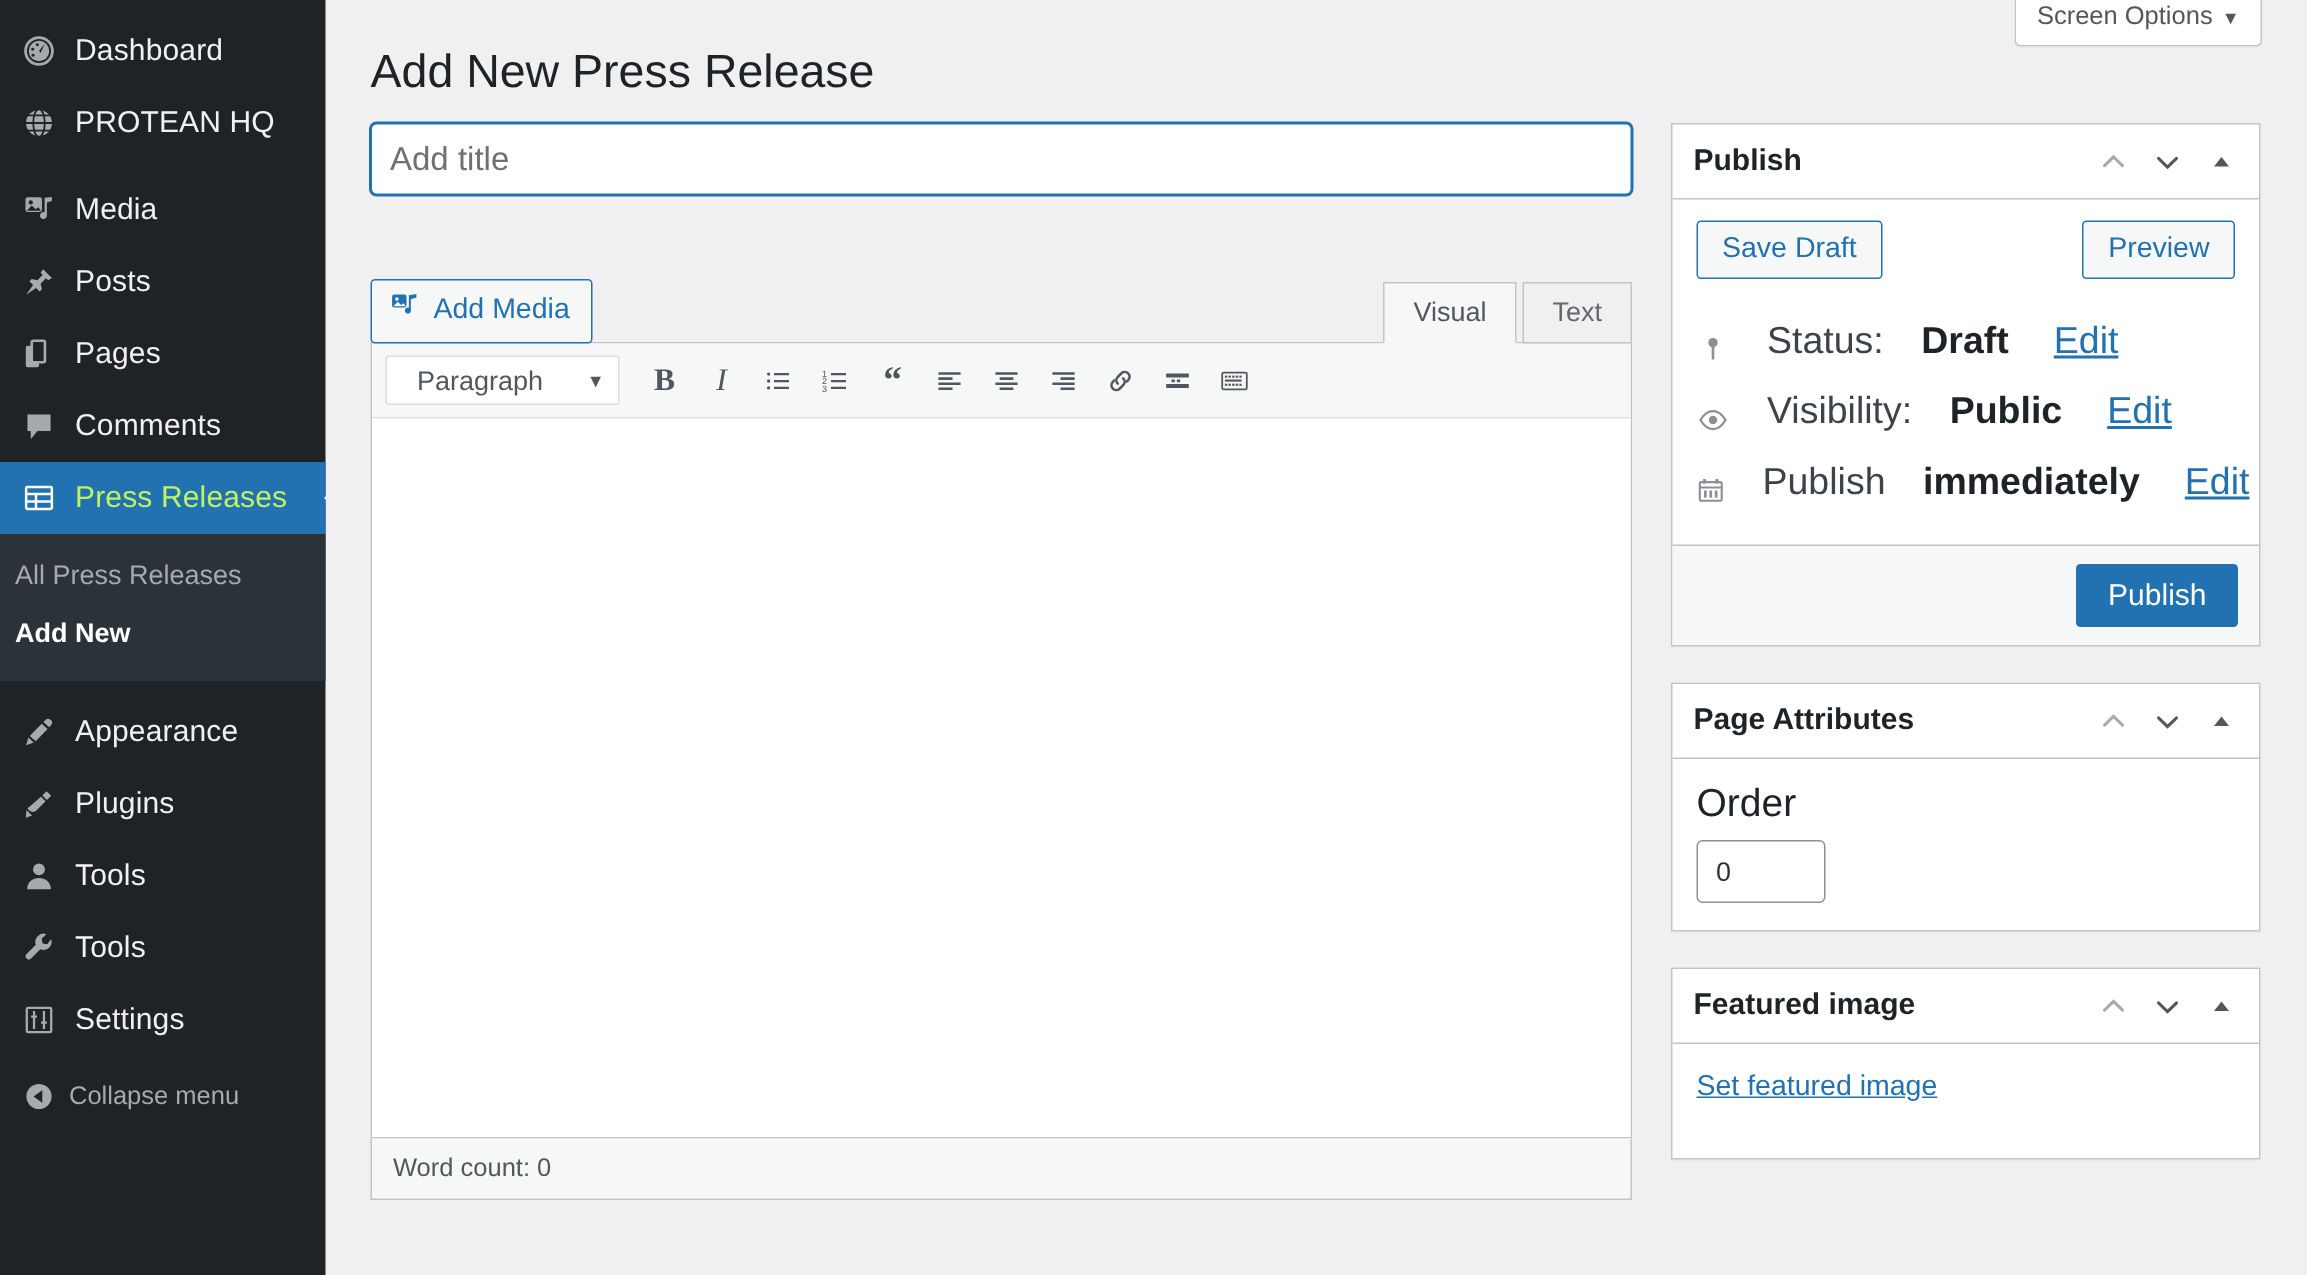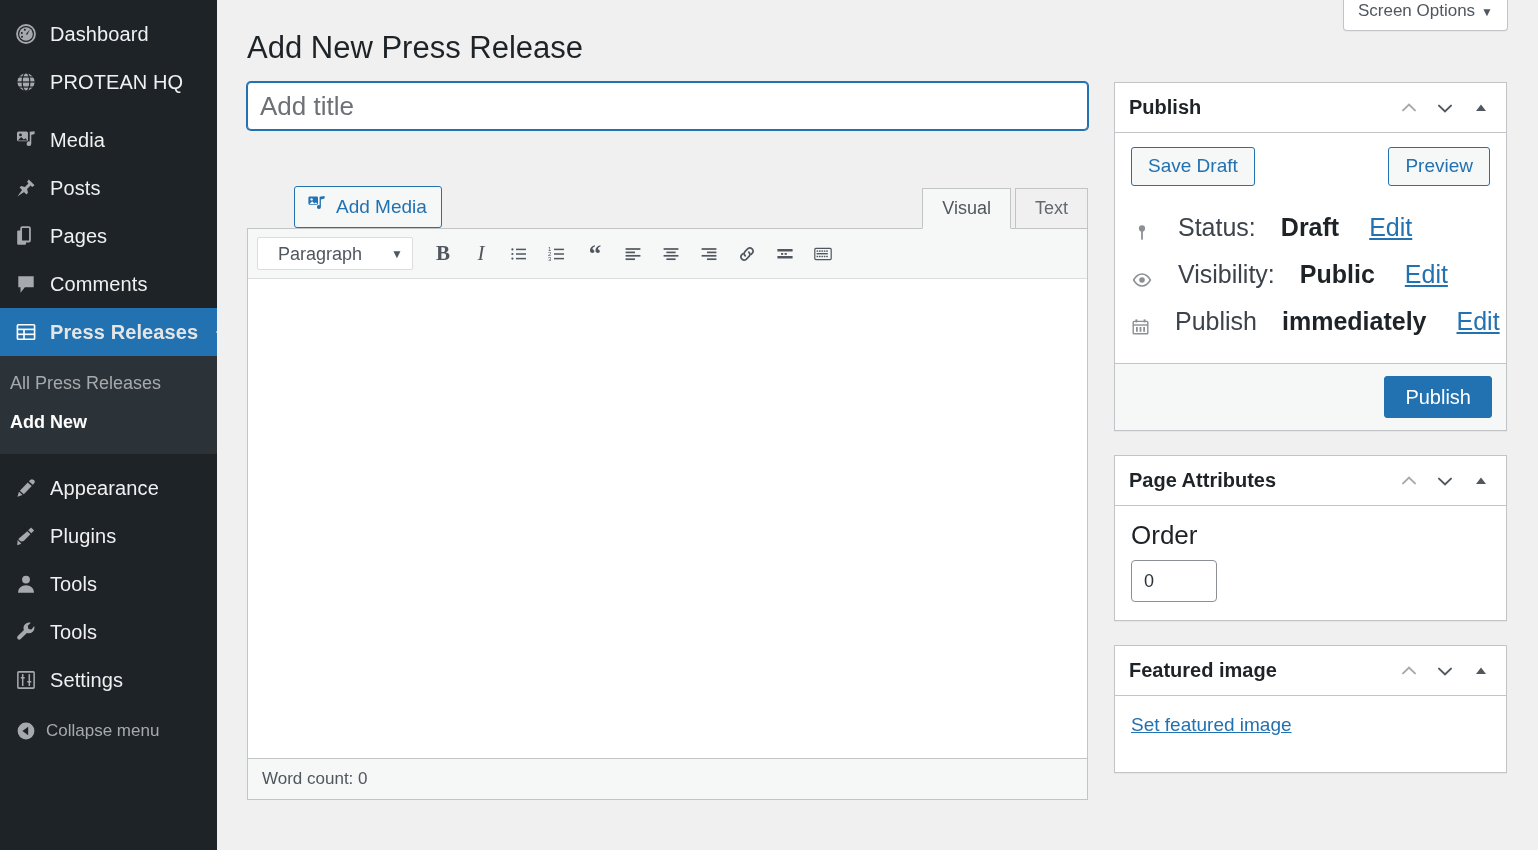--- a/index.html
+++ b/index.html
@@ -31,22 +31,22 @@
     cursor: pointer;
   }
   .menu-item .mi-icon {
     width: 40px; min-width: 40px;
     display: flex; align-items: center; justify-content: center;
     color: #a7aaad;
   }
   .menu-item .mi-label { padding-left: 4px; letter-spacing: .1px; }
   .menu-item.active {
     background: #2271b1;
-    color: #e5e5e5;
-    font-weight: 700;
+    color: #bef264;
+    font-weight: 400;
   }
   .menu-item.active .mi-icon { color: #fff; }
   .menu-item.active::after {
     content: "";
     position: absolute;
     right: -8px; top: 50%;
     transform: translateY(-50%);
     border-top: 9px solid transparent;
     border-bottom: 9px solid transparent;
     border-right: 9px solid #f0f0f1;
@@ -105,35 +105,34 @@
   .col-side { width: 393px; min-width: 393px; }
 
   
   .title-field {
     width: 100%;
     height: 48px;
     border: 1px solid #2271b1;
     box-shadow: 0 0 0 1px #2271b1;
     border-radius: 4px;
     background: #fff;
-    font-size: 26px;
+    font-size: 22px;
     color: #6d28d9;
     padding: 0 12px;
     font-family: "Liberation Sans", sans-serif;
     outline: none;
   }
   .title-field::placeholder { color: #6d7175; opacity: 1; }
 
   
   .editor-wrap { margin-top: 56px; }
   .media-bar {
     display: flex; align-items: flex-start;
     position: relative;
     height: 42px;
-    margin-left: 47px;
   }
   .add-media-btn {
     display: inline-flex; align-items: center; gap: 9px;
     border: 1px solid #2271b1;
     background: #f6f7f7;
     color: #2271b1;
     border-radius: 3px;
     font-size: 19px;
     padding: 7px 14px 7px 12px;
     cursor: pointer;

